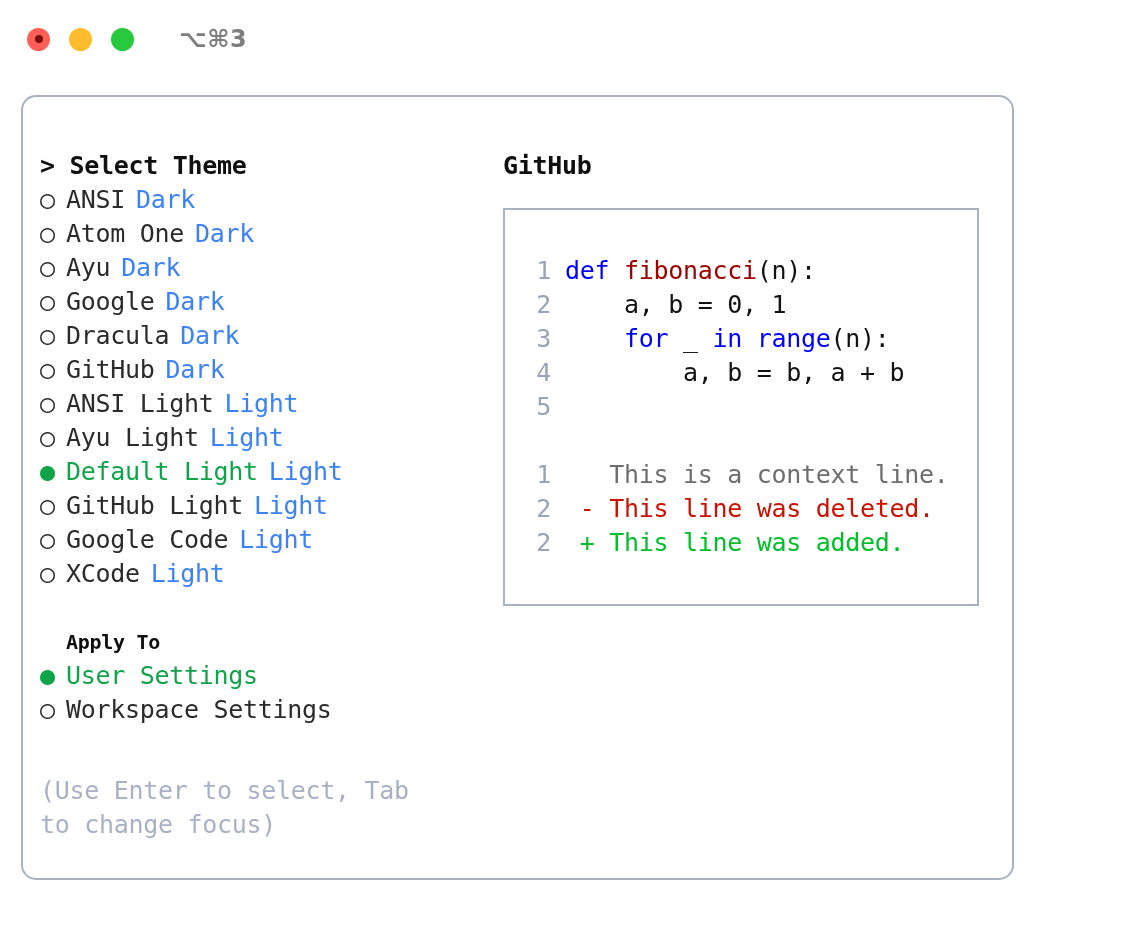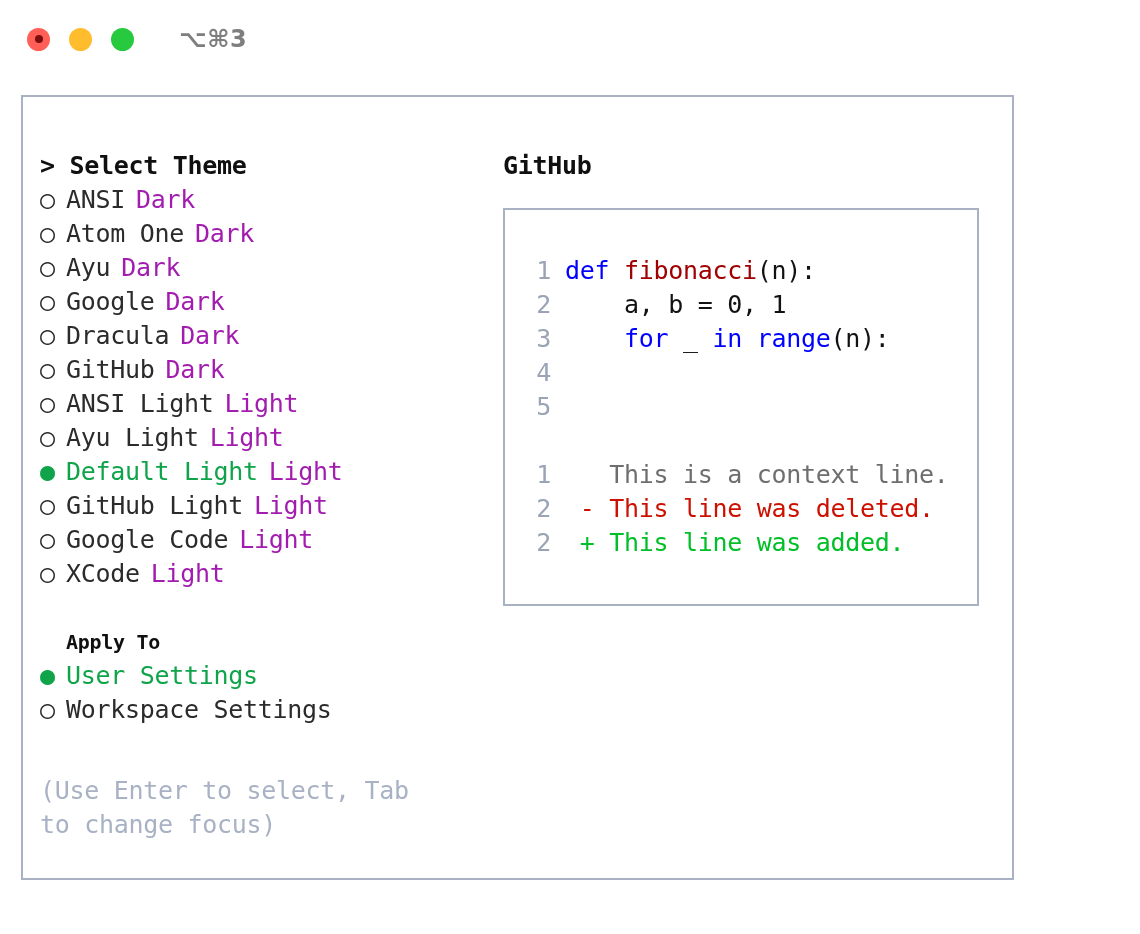--- a/index.html
+++ b/index.html
@@ -68,21 +68,21 @@
   }
 
   
   .card {
     position: absolute;
     left: 21px;
     top: 95px;
     width: 993px;
     height: 785px;
     border: 2px solid #a9b2c3;
-    border-radius: 0;
+    border-radius: 15px;
     box-sizing: border-box;
     background: #ffffff;
   }
 
   .card-inner {
     position: absolute;
     left: 0; top: 0;
     width: 100%; height: 100%;
     display: flex;
   }
@@ -118,21 +118,21 @@
   }
   .bullet {
     width: 26px;
     flex: 0 0 26px;
     color: #2b2b2b;
   }
   .bullet.sel { color: #0fa44a; }
   .opt-label { color: #2b2b2b; }
   .opt-row.selected .opt-label { color: #0fa44a; }
   .opt-tag {
-    color: #a21caf;
+    color: #3b82f6;
     margin-left: 11px;
   }
 
   .spacer-block { height: 34px; }
 
   .subsection-header {
     font-size: 20px;
     font-weight: bold;
     color: #101010;
     line-height: 34px;
@@ -239,21 +239,21 @@
         <div class="hint">(Use Enter to select, Tab to change focus)</div>
       </div>
 
       <div class="col-right">
         <div class="preview-title">GitHub</div>
         <div class="preview-box">
           <div id="code-block">
               <div class="code-line"><span class="lineno">1</span><span class="code-text"><span class="kw">def </span><span class="fn">fibonacci</span><span class="pn">(n):</span></span></div>
               <div class="code-line"><span class="lineno">2</span><span class="code-text"><span class="pn">    a, b = 0, 1</span></span></div>
               <div class="code-line"><span class="lineno">3</span><span class="code-text"><span class="pn">    </span><span class="kw">for</span><span class="pn"> _ </span><span class="kw">in</span><span class="pn"> </span><span class="kw">range</span><span class="pn">(n):</span></span></div>
-              <div class="code-line"><span class="lineno">4</span></div>
+              <div class="code-line"><span class="lineno">4</span><span class="code-text"><span class="pn">        a, b = b, a + b</span></span></div>
               <div class="code-line"><span class="lineno">5</span></div>
             </div>
           <div class="gap-line"></div>
           <div id="diff-block">
               <div class="code-line"><span class="lineno">1</span><span class="diff-ctx">   This is a context line.</span></div>
               <div class="code-line"><span class="lineno">2</span><span class="diff-del"> - This line was deleted.</span></div>
               <div class="code-line"><span class="lineno">2</span><span class="diff-add"> + This line was added.</span></div>
             </div>
         </div>
       </div>

